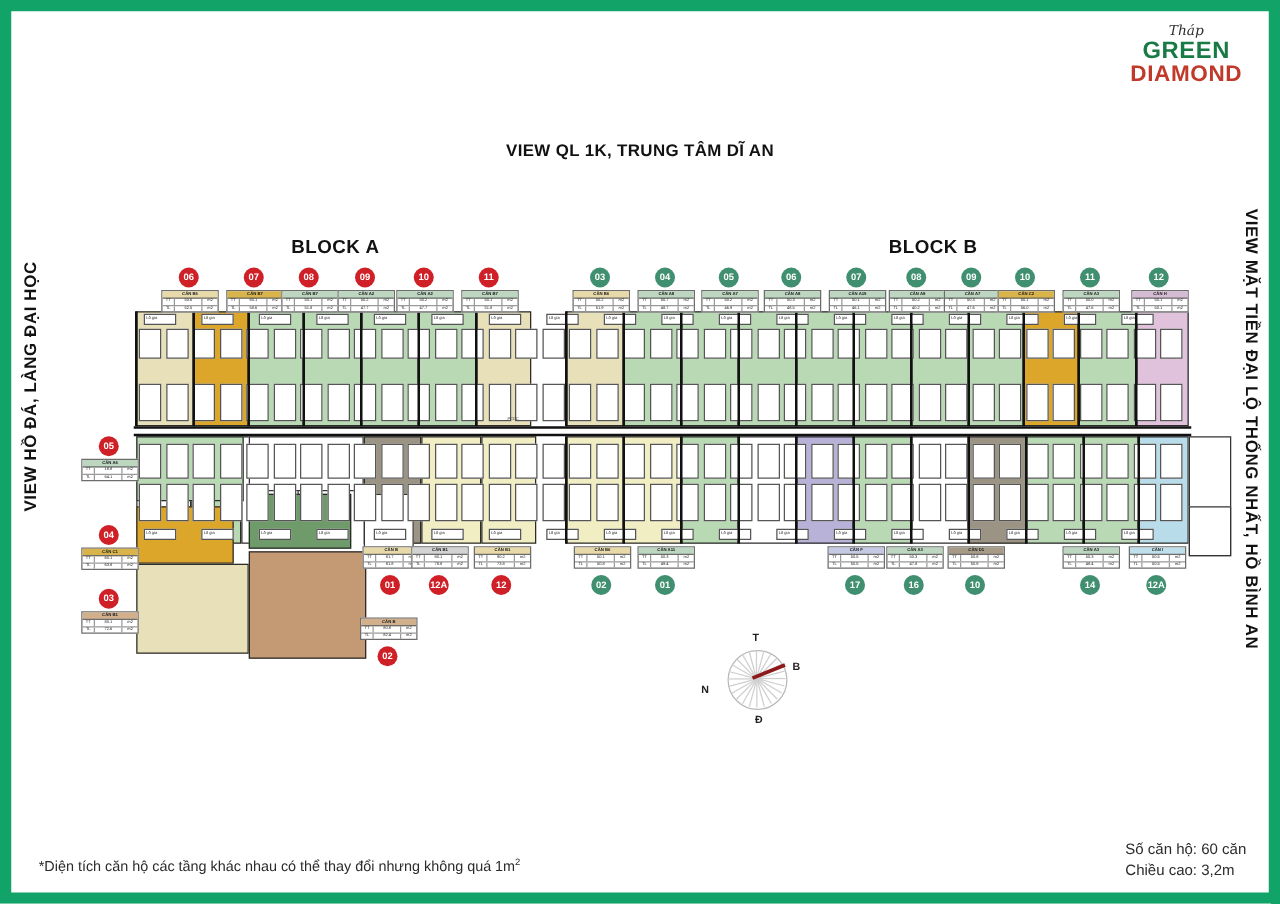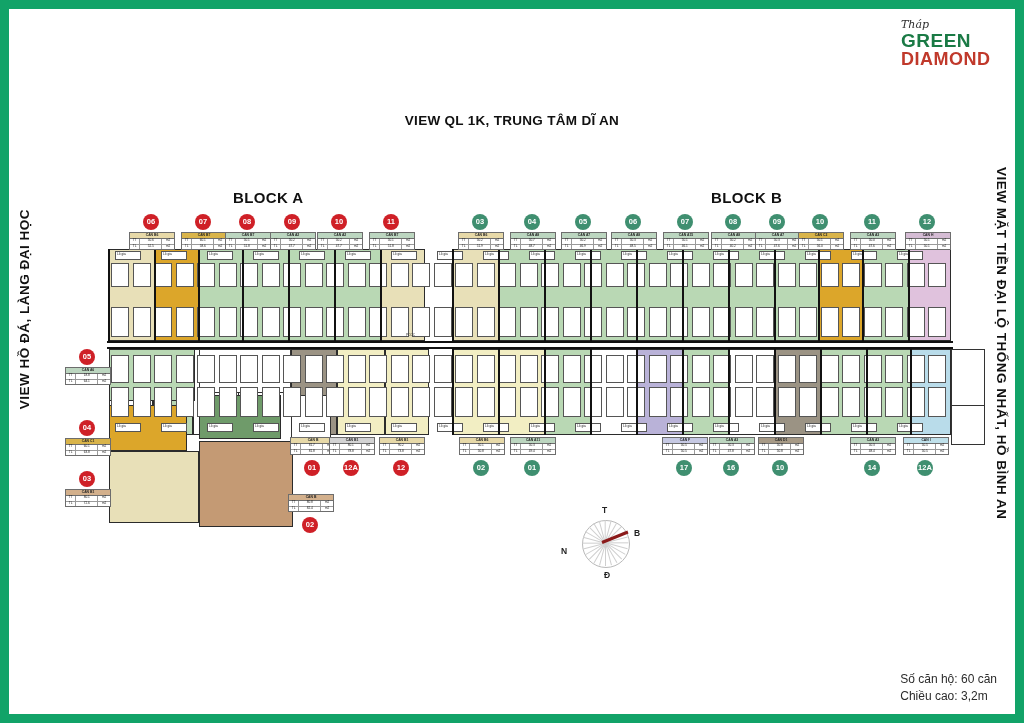--- a/index.html
+++ b/index.html
@@ -44,21 +44,21 @@
     position:absolute;left:34px;top:25px;font-size:17px;font-weight:bold;
     color:#c9a227;letter-spacing:-.5px;
   }
   .logo-bcons .stripes{
     position:absolute;left:2px;top:30px;width:30px;height:10px;
   }
   .logo-bcons .stripes i{display:block;height:2px;background:#3a3a3a;margin-bottom:2px;}
   .logo-bcons .stripes i:nth-child(1){width:26px;}
   .logo-bcons .stripes i:nth-child(2){width:20px;}
   .logo-bcons .stripes i:nth-child(3){width:14px;}
-  .logo-gd{position:relative;width:96px;height:56px;}
+  .logo-gd{position:relative;width:96px;height:56px;text-align:center;}
   .logo-gd .thap{
     font-family:"DejaVu Serif",serif;font-style:italic;font-size:11px;
     color:#2f2f2f;line-height:1;margin-bottom:1px;
   }
   .logo-gd .green{
     font-size:19px;font-weight:bold;color:#1a7a45;letter-spacing:.5px;line-height:1;
   }
   .logo-gd .diamond{
     font-size:18px;font-weight:bold;color:#c0392b;letter-spacing:.5px;line-height:1.1;
   }
@@ -904,19 +904,20 @@
           <i style="transform: rotate(330deg);"></i>
           <i style="transform: rotate(345deg);"></i>
         </div>
     <div class="needle"></div>
     <div class="cdir" id="c-t">T</div>
     <div class="cdir" id="c-b">B</div>
     <div class="cdir" id="c-d">Đ</div>
     <div class="cdir" id="c-n">N</div>
   </div>
 
+  <div class="foot-note"><span>*Diện tích căn hộ các tầng khác nhau có thể thay đổi nhưng không quá 1m</span><sup>2</sup></div>
   <div class="foot-stats">
     <div>Số căn hộ: 60 căn</div>
     <div>Chiều cao: 3,2m</div>
   </div>
 
 </div>
 </div>
 
 </body></html>

